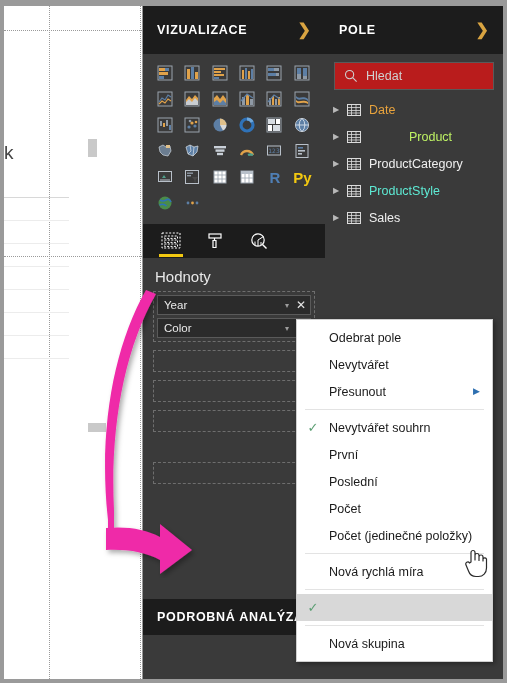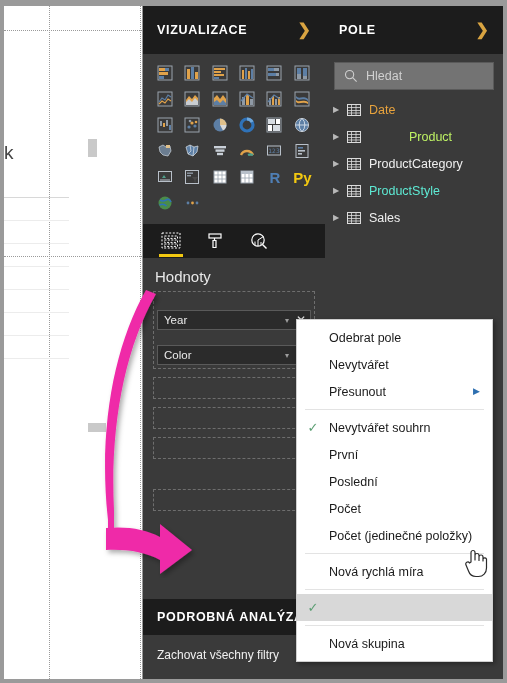--- a/index.html
+++ b/index.html
@@ -185,21 +185,20 @@
   }
   .chip {
     background: #2b2b2b;
     border: 1px solid #5a5a5a;
     height: 20px;
     display: flex;
     align-items: center;
     padding: 0 4px 0 6px;
     margin-bottom: 3px;
     box-sizing: border-box;
-    margin-top: 15px;
   }
   .chip:last-child { margin-bottom: 0; }
   .chip .chip-label {
     color: #eaeaea;
     font-size: 11.5px;
     flex: 1;
     white-space: nowrap;
     overflow: hidden;
   }
   .chip .caret {
@@ -266,21 +265,21 @@
     box-sizing: border-box;
   }
   #drill-body .opt {
     color: #f0f0f0;
     font-size: 12px;
   }
 
   
   #search-wrap { padding: 8px 9px 6px 9px; }
   #search {
-    background: #737373;
+    background: #b91c1c;
     border: 1px solid #5a5a5a;
     height: 28px;
     display: flex;
     align-items: center;
     padding-left: 9px;
     box-sizing: border-box;
   }
   #search .sicon { margin-right: 8px; display: flex; }
   #search .stext { color: #d0d0d0; font-size: 12.5px; }
 
@@ -683,23 +682,20 @@
         <div class="well-empty"></div>
         <div class="well-empty"></div>
         <div class="well-empty"></div>
         <div class="well-empty" style="margin-top:30px;"></div>
         <div style="height:118px;"></div>
         <div class="drop-hint">Sem přetáhněte datová pole.</div>
       </div>
 
       <div id="drill-header">
         <span class="title">PODROBNÁ ANALÝZA</span>
-      </div>
-      <div id="drill-body">
-        <span class="opt">Zachovat všechny filtry</span>
       </div>
     </div>
 
     <div class="pane" id="pane-fields">
       <div class="pane-header">
         <span class="title">POLE</span>
         <span class="chev">❯</span>
       </div>
 
       <div id="search-wrap">

